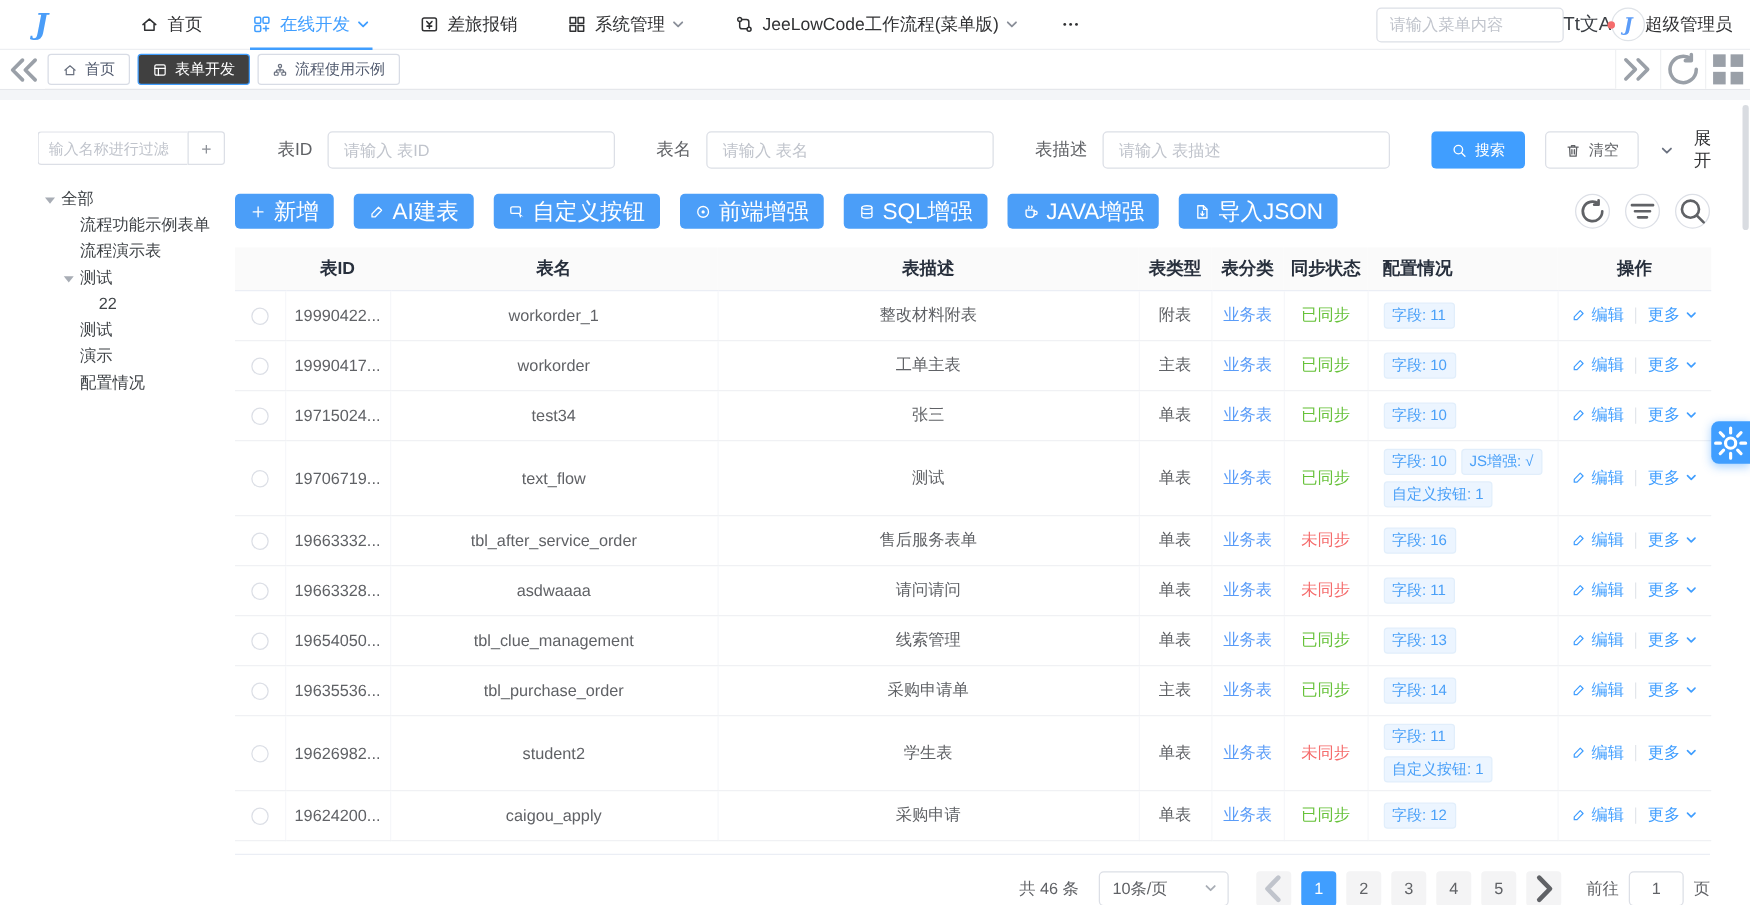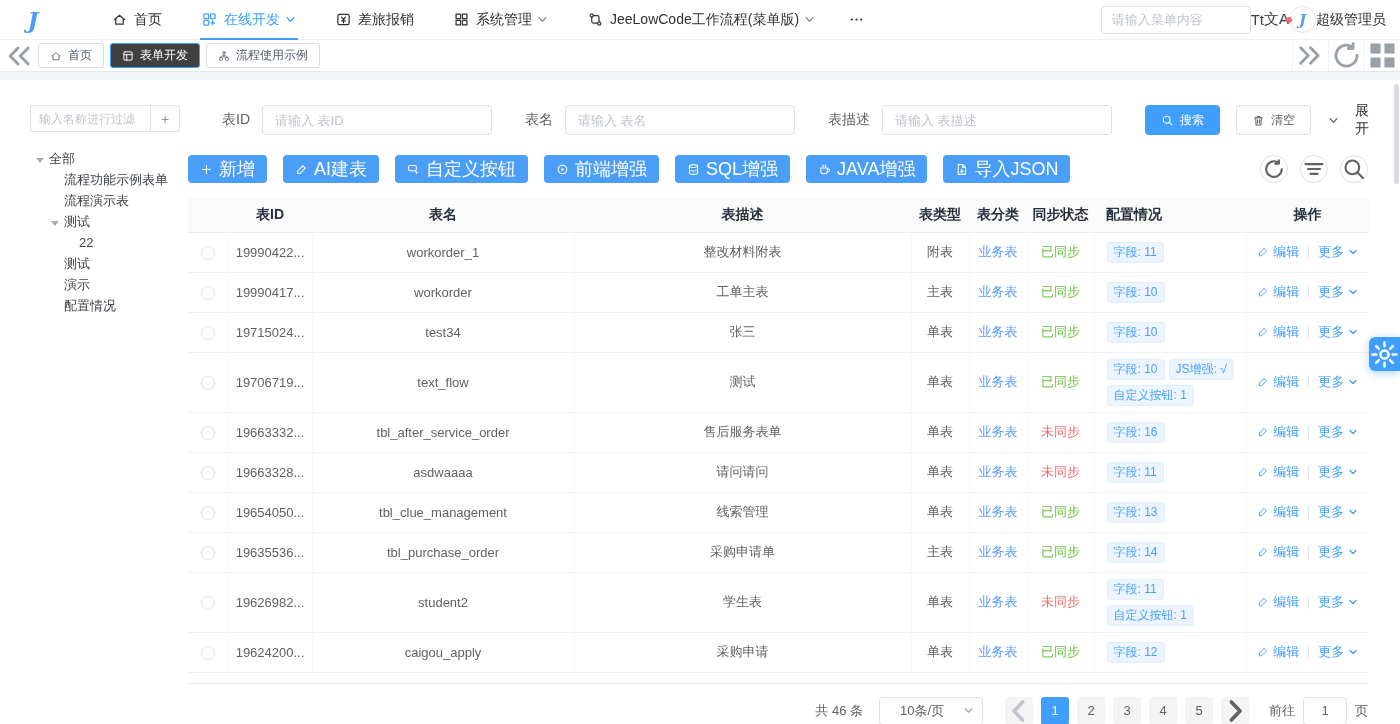--- a/index.html
+++ b/index.html
@@ -92,21 +92,21 @@
   .tag { background:#ecf5ff; border:1px solid #e1eefb; color:#4aa0f8; border-radius:3px; padding:2px 6px; font-size:12px; line-height:1.25; white-space:nowrap; }
   .ops { display:flex; align-items:center; justify-content:center; gap:9px; font-size:13px; }
   .op-link { display:inline-flex; align-items:center; gap:4px; color:#409eff; cursor:pointer; white-space:nowrap; }
   .op-link .ic { font-size:12px; }
   .op-link .more-chev { font-size:10px; }
   .op-divider { width:1px; height:13px; background:#e3e6eb; }
 
   
   .pagination { margin-top:13px; display:flex; align-items:center; justify-content:flex-end; gap:8px; font-size:13px; color:#606266; }
   .pg-total { margin-right:8px; white-space:nowrap; }
-  .page-size { width:104px; height:28px; border:1px solid #dcdfe6; border-radius:4px; display:flex; align-items:center; justify-content:space-between; padding:0 8px 0 20px; cursor:pointer; margin-right:14px; }
+  .page-size { width:104px; height:28px; border:1px solid #dcdfe6; border-radius:4px; display:flex; align-items:center; justify-content:space-between; padding:0 8px 0 10px; cursor:pointer; margin-right:14px; }
   .page-size .ic { font-size:11px; color:#a8adb5; }
   .pg-btn { min-width:28px; height:28px; border-radius:3px; background:#f4f4f5; border:none; display:flex; align-items:center; justify-content:center; font-size:13px; color:#606266; cursor:pointer; }
   .pg-btn.dim { color:#c0c4cc; }
   .pg-btn.active { background:#409eff; color:#fff; }
   .pg-pages { display:flex; gap:8px; }
   .goto { display:flex; align-items:center; gap:8px; margin-left:12px; white-space:nowrap; }
   .goto-input { width:44px; height:28px; border:1px solid #dcdfe6; border-radius:4px; text-align:center; font-size:13px; color:#606266; outline:none; }
 
   
   .float-gear { position:absolute; right:0; top:337px; width:31px; height:34px; background:#409eff; border-radius:6px 0 0 6px; color:#fff; font-size:16px; display:flex; align-items:center; justify-content:center; cursor:pointer; box-shadow:0 2px 8px rgba(64,158,255,.45); }

